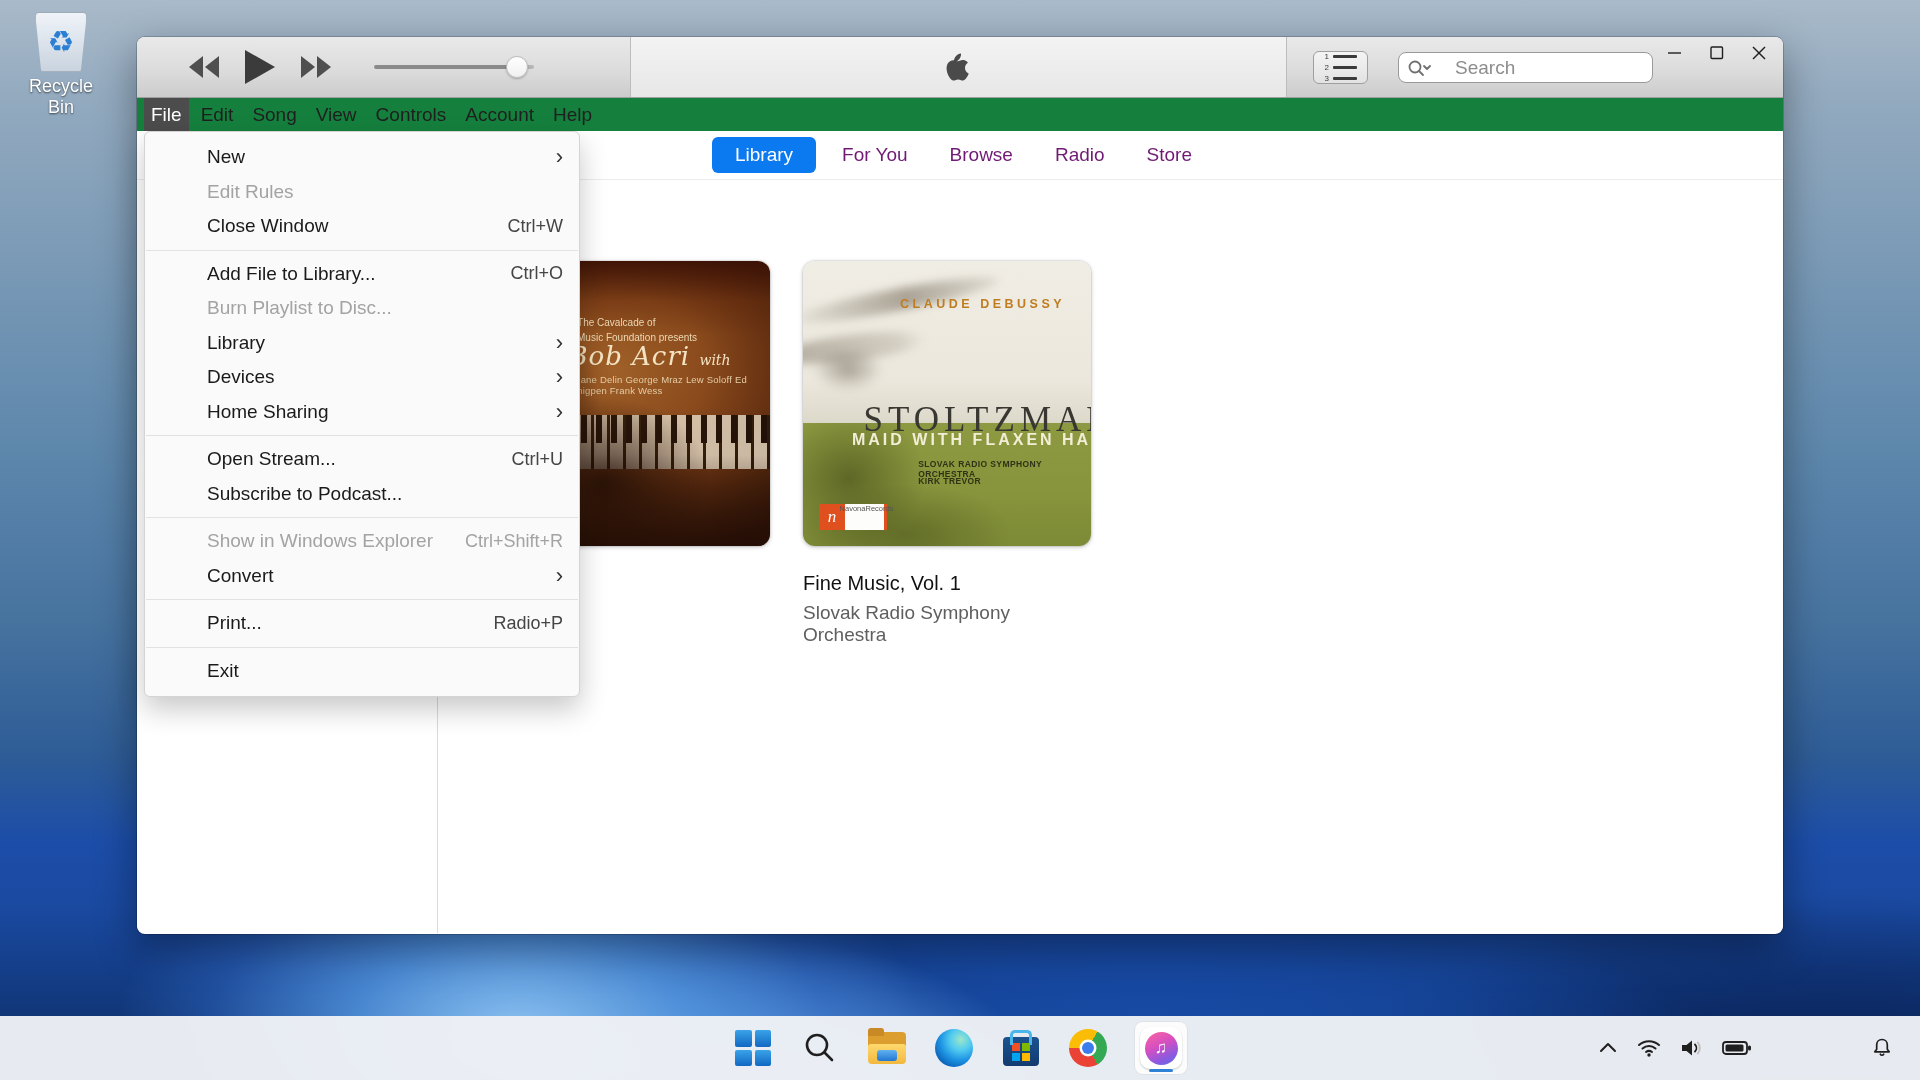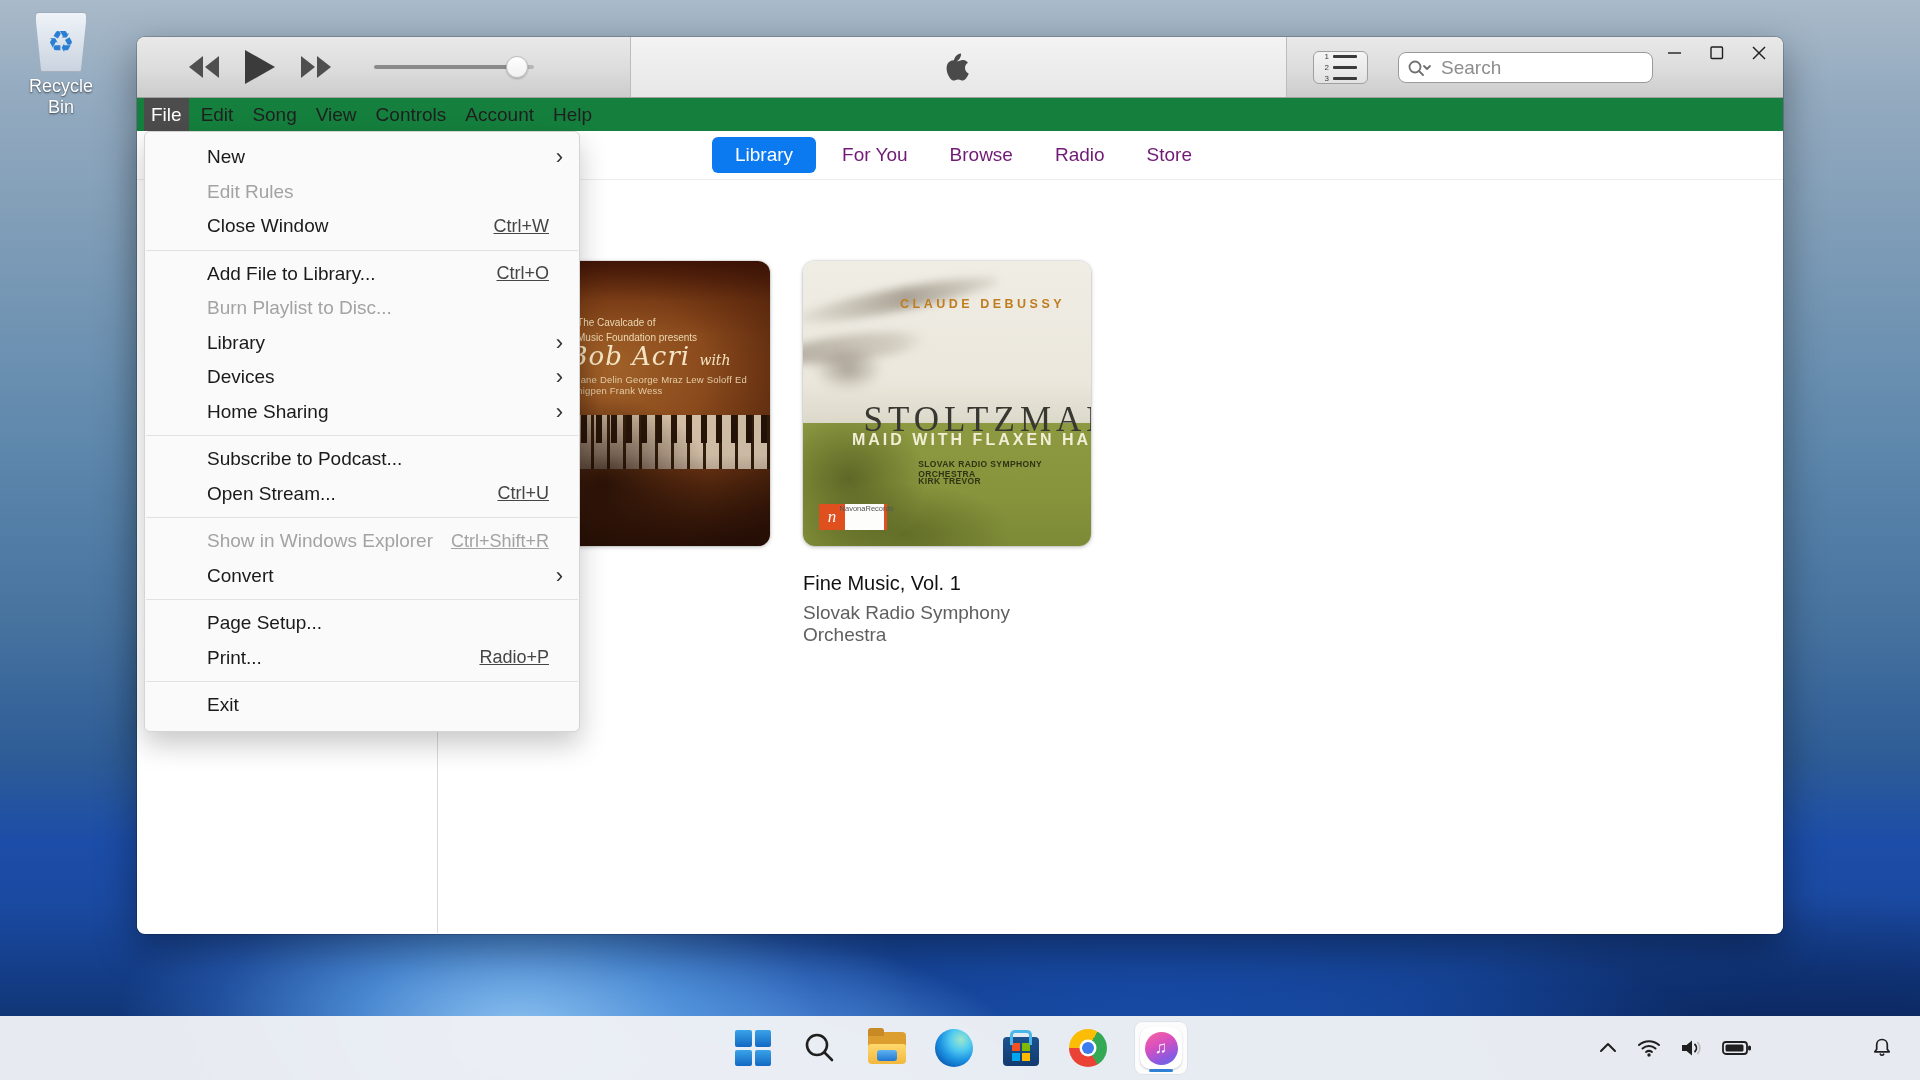--- a/index.html
+++ b/index.html
@@ -48,21 +48,21 @@
   .vol-thumb { position:absolute; left:132px; top:-9px; width:22px; height:22px; border-radius:50%;
     background:linear-gradient(180deg,#ffffff,#f0f0f0); border:1px solid #bdbdbd; box-shadow:0 1px 2px rgba(0,0,0,.25); }
   .right-tools { position:absolute; right:130px; top:14px; display:flex; align-items:center; gap:30px; }
   .list-btn { width:55px; height:33px; border:1px solid #9f9f9f; border-radius:6px;
     background:linear-gradient(180deg,#f4f4f4,#e2e2e2); display:flex; flex-direction:column;
     align-items:center; justify-content:center; gap:3px; }
   .list-row { display:flex; align-items:center; gap:3px; }
   .list-row i { font-style:normal; font-size:8px; color:#3a3a3a; line-height:1; width:5px; }
   .list-row b { width:24px; height:3px; background:#3a3a3a; border-radius:1px; }
   .search-box { width:255px; height:31px; background:#fff; border:1px solid #9a9a9a; border-radius:8px;
-    display:flex; align-items:center; padding:0 8px; gap:8px; }
+    display:flex; align-items:center; padding:0 8px; gap:22px; }
   .search-box input { border:none; outline:none; width:190px; font-size:19px; color:#444; background:transparent;
     font-family:"Liberation Sans", sans-serif; }
   .search-box input::placeholder { color:#8d8d8d; }
   .win-controls { position:absolute; right:10px; top:4px; display:flex; gap:14px; }
   .win-controls .wc { width:28px; height:24px; display:flex; align-items:center; justify-content:center; }
 
   
   .menubar { height:33px; background:#15803d; display:flex; align-items:stretch; padding-left:7px; font-size:19px; color:#1f1f1f; }
   .mb-item { display:flex; align-items:center; padding:0 7px; margin-right:5px; cursor:default; }
   .mb-item.active { background:#4c4c4c; color:#fff; }
@@ -134,21 +134,21 @@
   .navona-card { width:42px; height:26px; background:#fdfdfb; border-right:3px solid #e04f1e;
     display:flex; flex-direction:row; justify-content:center; padding-left:4px; }
   .navona-card span { font-size:7.5px; color:#555; line-height:1.2; }
 
   
   .menu { position:absolute; left:7px; top:94px; width:436px; z-index:50;
     background:#fafafa; border:1px solid #d4d4d4; border-radius:6px;
     box-shadow:0 12px 28px rgba(0,0,0,.22); padding:8px 0; }
   .mi { height:34.5px; display:flex; align-items:center; padding:0 16px 0 52px; font-size:19px; color:#1a1a1a; }
   .mi .lab { flex:1;margin-left:10px; }
-  .mi .sc { color:#454545; margin-right:14px; font-size:18px;text-decoration:underline; }
+  .mi .sc { color:#454545; margin-right:0; font-size:18px; }
   .mi .arr { width:14px; text-align:right; color:#333; font-size:22px; line-height:1; }
   .mi.disabled, .mi.disabled .sc { color:#a3a3a3; }
   .msep { height:1px; background:#e2e2e2; margin:6px 1px; }
 
   
   .taskbar { position:absolute; left:0; bottom:0; width:1920px; height:64px;
     background:rgba(238,241,245,.97); }
   .tb-center { position:absolute; left:0; top:0; width:100%; height:100%;
     display:flex; align-items:center; justify-content:center; gap:27px; }
   .tb-icon { width:40px; height:40px; display:flex; align-items:center; justify-content:center; position:relative; }
@@ -380,39 +380,36 @@
       <div class="mi">
           <span class="lab">Devices</span>
           <span class="arr">›</span>
         </div>
       <div class="mi">
           <span class="lab">Home Sharing</span>
           <span class="arr">›</span>
         </div>
       <div class="msep"></div>
       <div class="mi">
-          <span class="lab">Subscribe to Podcast...</span>
-        </div>
-      <div class="mi">
           <span class="lab">Open Stream...</span>
           <span class="sc">Ctrl+U</span>
+        </div>
+      <div class="mi">
+          <span class="lab">Subscribe to Podcast...</span>
         </div>
       <div class="msep"></div>
       <div class="mi disabled">
           <span class="lab">Show in Windows Explorer</span>
           <span class="sc">Ctrl+Shift+R</span>
         </div>
       <div class="mi">
           <span class="lab">Convert</span>
           <span class="arr">›</span>
         </div>
       <div class="msep"></div>
-      <div class="mi">
-          <span class="lab">Page Setup...</span>
-        </div>
       <div class="mi">
           <span class="lab">Print...</span>
           <span class="sc">Radio+P</span>
         </div>
       <div class="msep"></div>
       <div class="mi">
           <span class="lab">Exit</span>
         </div>
     </div>
 

